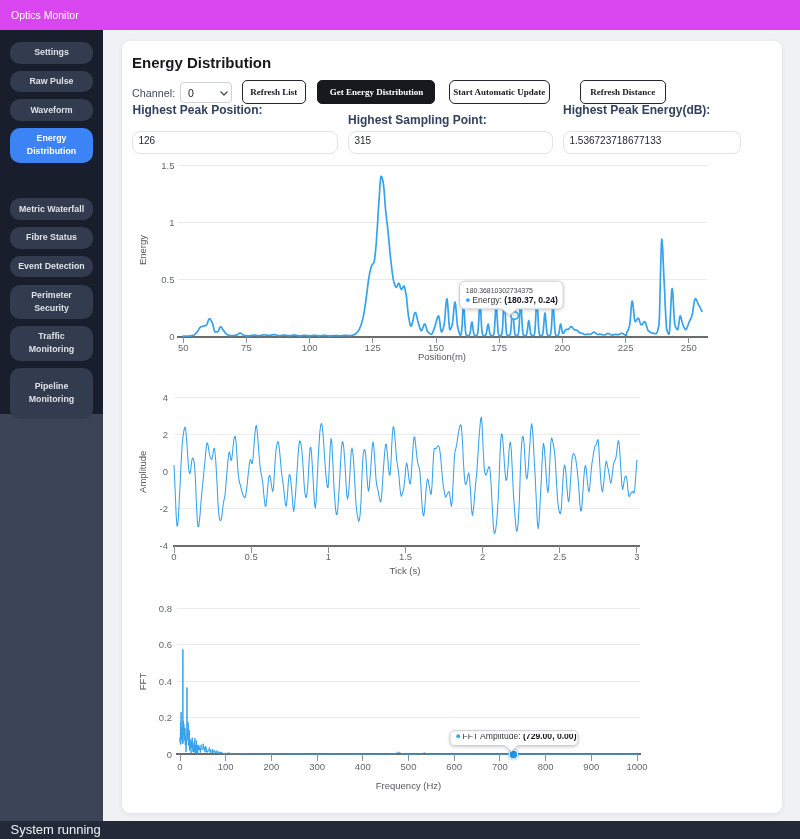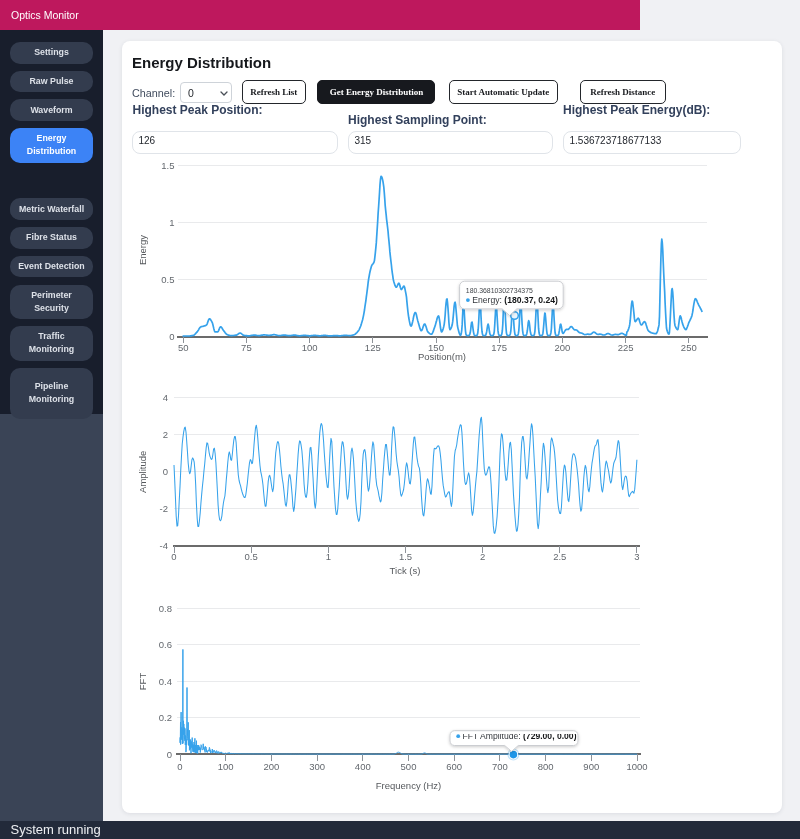--- a/index.html
+++ b/index.html
@@ -1,16 +1,16 @@
 <!DOCTYPE html>
 <html><head><meta charset="utf-8"><style>
 * { margin:0; padding:0; box-sizing:border-box; }
 html,body { width:800px; height:839px; }
 body { position:relative; overflow:hidden; background:#f0f1f4; font-family:"Liberation Sans",sans-serif; }
-.topbar { position:absolute; left:0; top:0; width:640px; height:30px; background:#be185d; color:#fff; font-size:10.5px; line-height:30px; padding-left:11px; }
+.topbar { position:absolute; left:0; top:0; width:800px; height:30px; background:#d946ef; color:#fff; font-size:10.5px; line-height:30px; padding-left:11px; }
 .bottombar { position:absolute; left:0; top:820.5px; width:800px; height:18.5px; background:#222a3a; color:#eef0f3; font-size:13px; line-height:18px; padding-left:10.5px; }
 .side-lower { position:absolute; left:0; top:30px; width:103px; height:790.5px; background:#3a4456; }
 .side-nav { position:absolute; left:0; top:30px; width:103px; height:384px; background:#181e2c; }
 .nbtn { position:absolute; left:10px; width:83px; background:#333c4e; border-radius:10px; color:#dde1e8; font-size:8.8px; font-weight:bold; text-align:center; display:flex; align-items:center; justify-content:center; line-height:1.5; white-space:nowrap; }
 .nbtn.act { background:#3c83f6; color:#fff; }
 .card { position:absolute; left:122px; top:41px; width:660px; height:772px; background:#fff; border-radius:8px; box-shadow:0 1px 4px rgba(40,50,70,0.10); }
 .h1 { position:absolute; left:132px; top:54px; font-size:15px; font-weight:bold; color:#16181c; }
 .chlbl { position:absolute; left:132px; top:86.5px; font-size:10.8px; color:#414c5e; }
 .sel { position:absolute; left:180px; top:81.5px; width:52px; height:21.5px; background:#fff; border:1px solid #ced3d9; border-radius:4px; font-size:10.5px; color:#1d2127; line-height:20px; padding-left:7px; }
 .btn { position:absolute; top:80px; height:24.3px; background:#fff; border:1.4px solid #23262b; border-radius:5px; font-size:9px; font-weight:bold; color:#17191d; display:flex; align-items:center; justify-content:center; white-space:nowrap;font-family:Liberation Serif, serif; }
@@ -58,21 +58,21 @@
 <div class="nbtn" style="top:367.7px;height:51px;">
     <span>Pipeline<br>Monitoring</span>
   </div>
 <div class="h1">Energy Distribution</div>
 <div class="chlbl">Channel:</div>
 <div class="sel">0<svg width="8" height="5" style="position:absolute;right:3.5px;top:8px" viewBox="0 0 8 5">
       <path d="M1 1 L4 4 L7 1" fill="none" stroke="#4a4f57" stroke-width="1.3" stroke-linecap="round"></path>
     </svg></div>
 <div class="btn" style="left:241.5px;width:64.5px;">Refresh List</div>
 <div class="btn dark" style="left:317.4px;width:118px;">Get Energy Distribution</div>
-<div class="btn" style="left:448.8px;width:109px;">Start Automatic Update</div>
+<div class="btn" style="left:448.8px;width:101px;border-radius:6px;">Start Automatic Update</div>
 <div class="btn" style="left:580px;width:85.6px;">Refresh Distance</div>
 <div class="flbl" style="left:132.5px;">Highest Peak Position:</div>
 <div class="flbl" style="left:348px;margin-top:10px;">Highest Sampling Point:</div>
 <div class="flbl" style="left:563px;">Highest Peak Energy(dB):</div>
 <div class="finp" style="left:132px;width:206px;">126</div>
 <div class="finp" style="left:348px;width:205px;">315</div>
 <div class="finp" style="left:563px;width:178px;">1.536723718677133</div>
 <svg class="overlay" width="800" height="839" viewBox="0 0 800 839">
 <defs>
  <filter id="ds" x="-30%" y="-30%" width="160%" height="160%">

